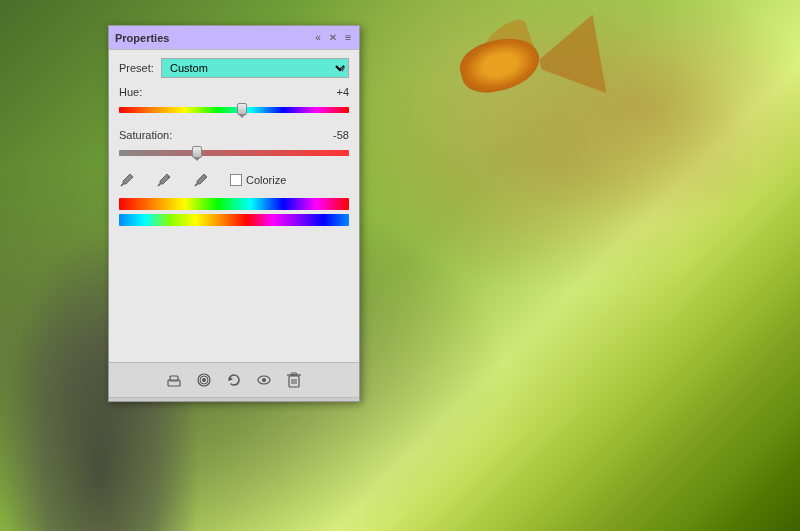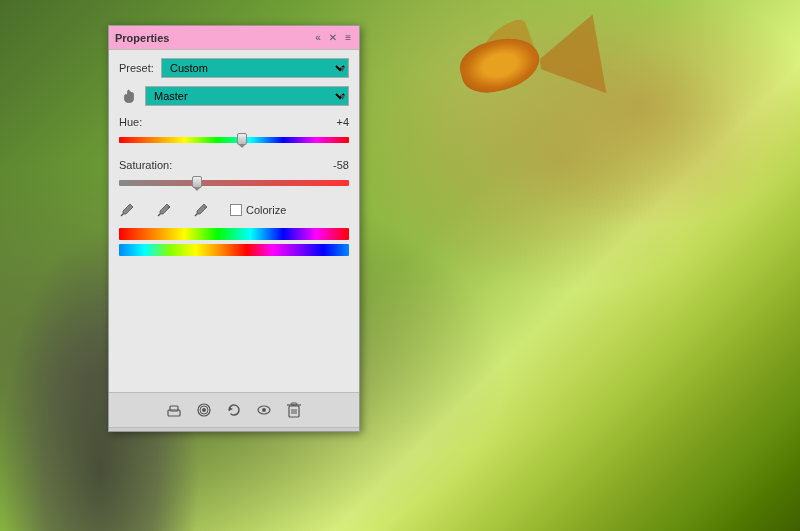--- a/index.html
+++ b/index.html
@@ -97,21 +97,21 @@
       width: 252px;
       background: #e8e8e8;
       border: 1px solid #999;
       box-shadow: 2px 2px 8px rgba(0,0,0,0.4);
     }
 
     .panel-titlebar {
       display: flex;
       align-items: center;
       justify-content: space-between;
-      background: #f9a8d4;
+      background: #c4b5fd;
       border-bottom: 1px solid #bbb;
       padding: 4px 6px;
       height: 24px;
     }
 
     .panel-title {
       font-size: 11px;
       font-weight: bold;
       color: #333;
     }
@@ -409,21 +409,21 @@
       border-top: 1px solid #bbb;
     }
 
     
     .empty-area {
       height: 120px;
     }
 
     select {
       width: 100%;
-      background: #14b8a6;
+      background: #5eead4;
       border: 1px solid #aaa;
       font-size: 11px;
       padding: 1px 4px;
       height: 20px;
       cursor: pointer;
     }
   </style>
 </head>
 <body>
 
@@ -460,38 +460,20 @@
           <option>Default</option>
           <option>Cyanotype</option>
           <option>Sepia</option>
           <option>Strong Saturation</option>
           <option>Increase Saturation</option>
           <option>Decrease Saturation</option>
         </select>
       </div>
     </div>
 
-    <div class="channel-row">
-      <div class="hand-icon">
-        <svg width="16" height="16" viewBox="0 0 16 16">
-          <path d="M8 2 C7 2 6.5 2.5 6.5 3.5 L6.5 7 C6 6.7 5.5 6.5 5 6.5 C4.2 6.5 3.5 7 3.5 8 L3.5 11 C3.5 13 5 14.5 7 14.5 L9 14.5 C11 14.5 12.5 13 12.5 11 L12.5 6 C12.5 5 11.8 4.5 11 4.5 C10.7 4.5 10.4 4.6 10.2 4.8 C10 4 9.3 3.5 8.5 3.5 L8.5 3.5 C8.3 2.5 8 2 8 2 Z" fill="#777" stroke="#555" stroke-width="0.5"></path>
-        </svg>
-      </div>
-      <div class="select-wrapper">
-        <select>
-          <option>Master</option>
-          <option>Reds</option>
-          <option>Yellows</option>
-          <option>Greens</option>
-          <option>Cyans</option>
-          <option>Blues</option>
-          <option>Magentas</option>
-        </select>
-      </div>
-    </div>
 
     <div class="slider-row">
       <div class="slider-header">
         <span class="slider-label">Hue:</span>
         <span class="slider-value">+4</span>
       </div>
       <div class="slider-track-container">
         <div class="slider-track hue-track"></div>
         <div class="slider-thumb" style="left: 53.3%;"></div>
       </div>

